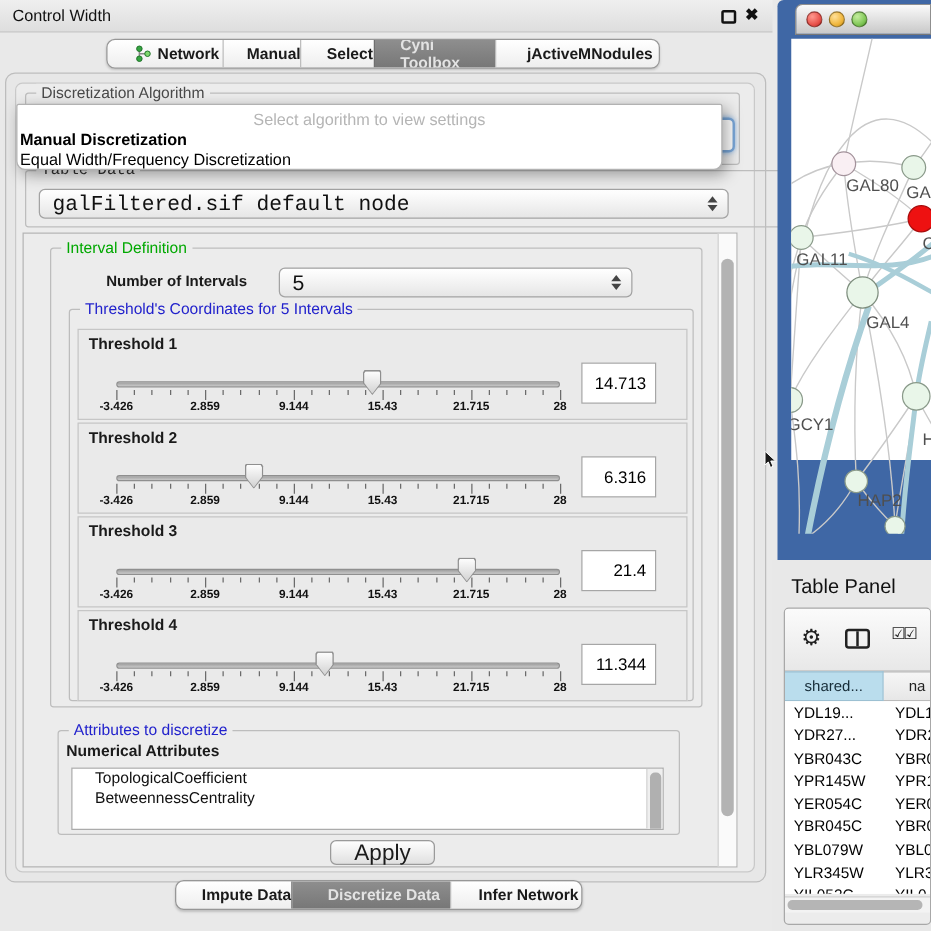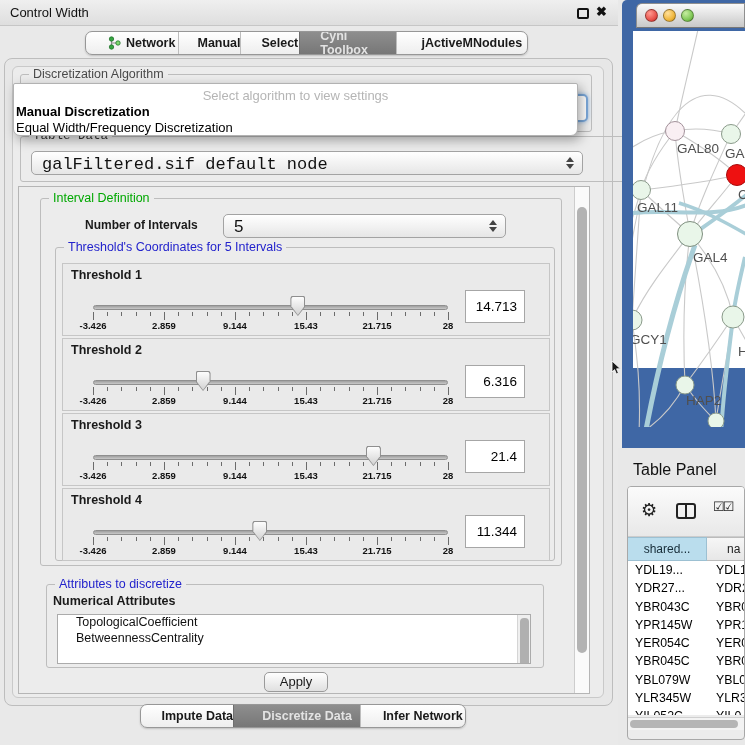--- a/index.html
+++ b/index.html
@@ -68,21 +68,21 @@
   .valuebox { position:absolute; left:402px; top:26px; width:60px; height:33px; background:#ffffff; border:1px solid #a6a6a6; font-size:13.5px; line-height:31px; text-align:right; padding-right:7px; color:#000; }
 
   #attr-group { left:46px; top:584px; width:498px; height:84px; }
   #attr-title { color:#2222cc; }
   #attr-label { left:6px; top:9px; font-size:12.5px; font-weight:bold; }
   #attr-list { left:10px; top:29px; width:474px; height:50px; background:#ffffff; border:1px solid #ababab; overflow:hidden; }
   .attr-item { font-size:12.5px; line-height:15.5px; padding-left:18px; color:#111; white-space:nowrap; }
   #attr-vscroll { position:absolute; right:0; top:0; width:13px; height:100%; background:#efefef; border-left:1px solid #d5d5d5; }
   #attr-thumb { position:absolute; left:2px; top:3px; width:9px; height:58px; border-radius:4px; background:#b0b0b0; }
 
-  #apply-btn { left:264px; top:672px; width:64px; height:20px; background:linear-gradient(#fefefe,#e0e0e0); border:1px solid #9a9a9a; border-radius:5px; font-size:13px; text-align:center; line-height:18px; }
+  #apply-btn { left:264px; top:672px; width:84px; height:20px; background:linear-gradient(#fefefe,#e0e0e0); border:1px solid #9a9a9a; border-radius:5px; font-size:18px; text-align:center; line-height:18px; }
 
   
   #netwin { left:622px; top:0; width:123px; height:454px; background:#3f67a5; border-top-left-radius:5px; }
   #net-titlebar { left:14px; top:3px; width:109px; height:25px; background:linear-gradient(#fafafa,#c8c8c8); border:1px solid #8f8f8f; border-bottom-color:#777; border-radius:6px 0 0 0; }
   .light { position:absolute; top:5px; width:13px; height:13px; border-radius:50%; border:1px solid rgba(0,0,0,0.35); }
   #light-close { left:8px;  background:radial-gradient(circle at 35% 30%, #ff9a90, #e9544d 60%, #b8231f); }
   #light-min   { left:26px; background:radial-gradient(circle at 35% 30%, #ffe09a, #f0b73e 60%, #c18a16); }
   #light-zoom  { left:44px; background:radial-gradient(circle at 35% 30%, #c6eda0, #82c959 60%, #4f9427); }
   #net-canvas { left:11px; top:31px; width:112px; height:337px; background:#ffffff; }
 

